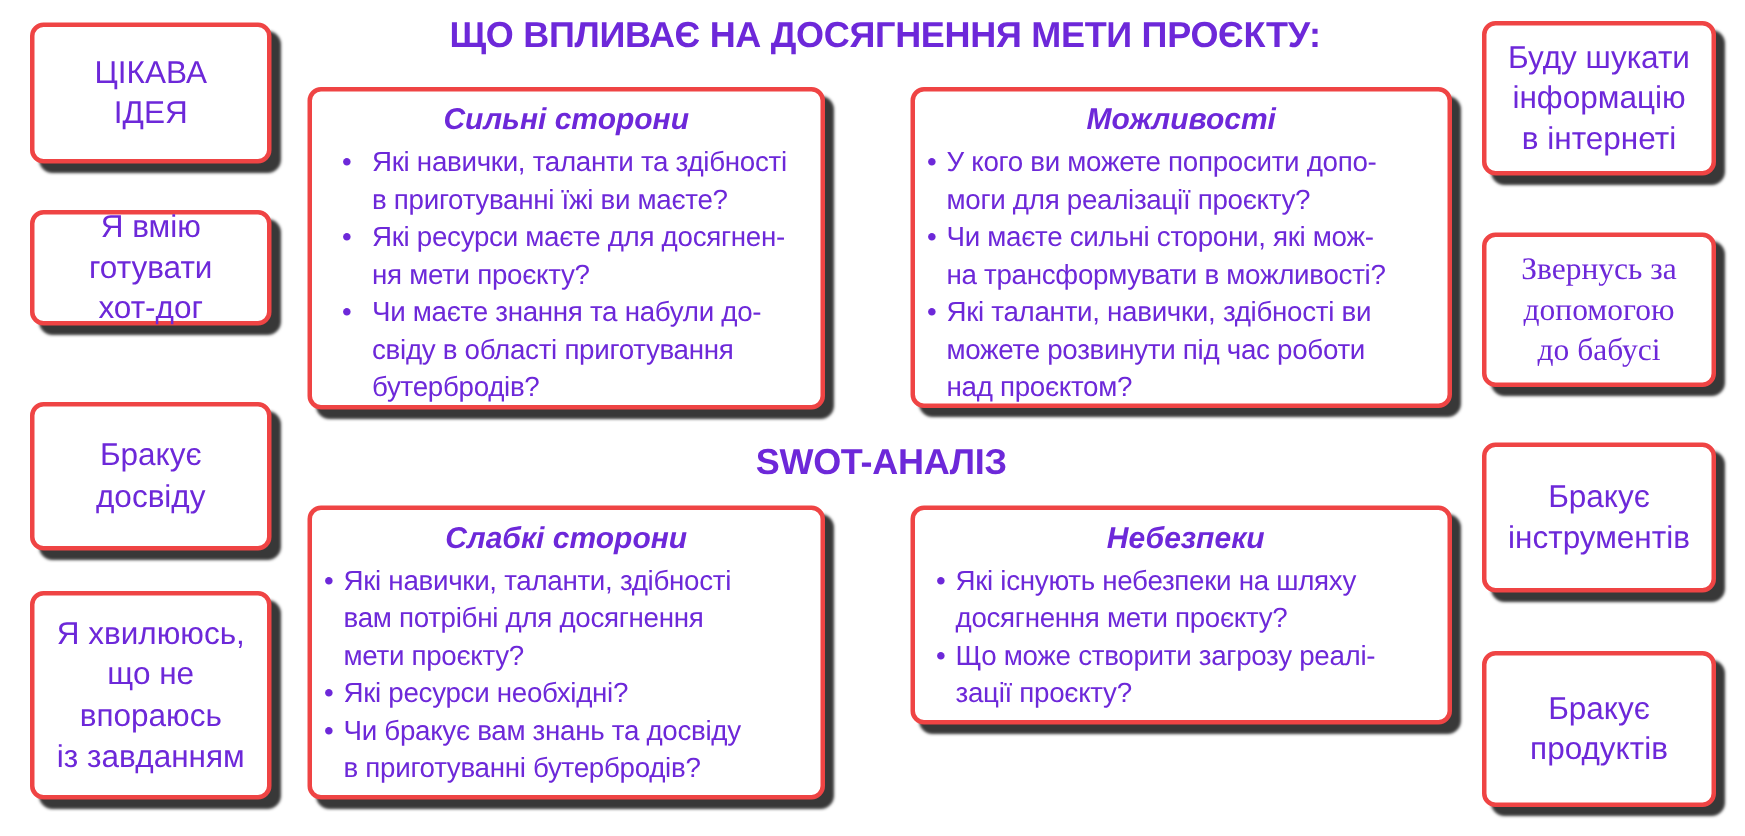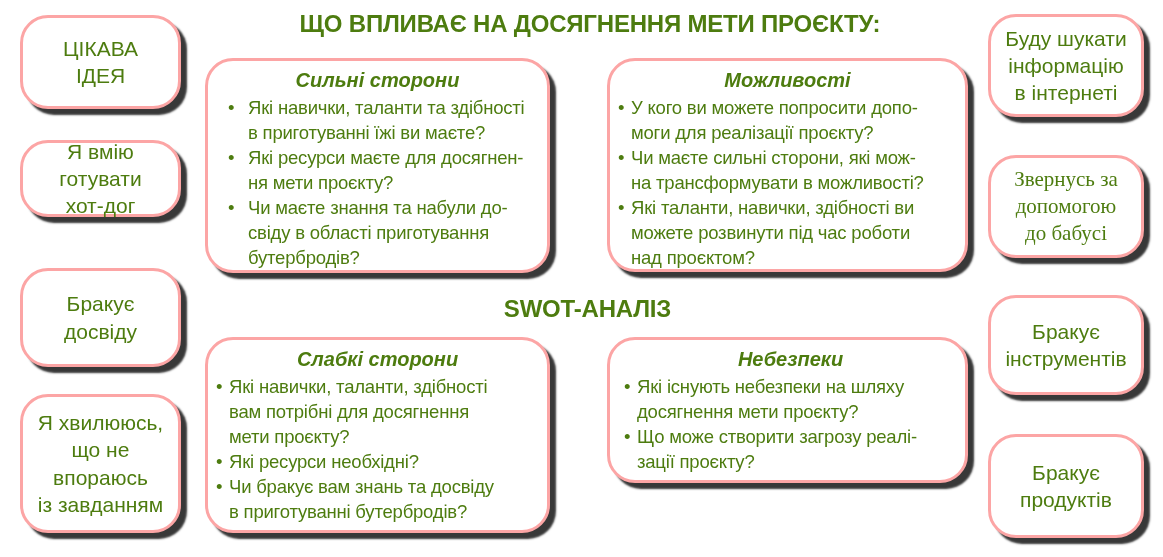--- a/index.html
+++ b/index.html
@@ -1,28 +1,28 @@
 <!DOCTYPE html>
 <html><head>
 <meta charset="utf-8">
 <style>
   html, body { margin:0; padding:0; background:#ffffff; }
   #canvas {
     position:relative;
     width:1163px; height:557px;
     background:#ffffff;
-    color:#4d7c0f;
+    color:#6d28d9;
     font-family:"Liberation Sans", sans-serif;
     overflow:hidden;
   }
   .box {
     position:absolute;
     background:#ffffff;
-    border:3px solid #fca5a5;
-    border-radius:28px;
+    border:3px solid #ef4444;
+    border-radius:9px;
     box-shadow:6px 6px 2px #383838;
     box-sizing:border-box;
   }
   
   .note {
     display:flex; align-items:center; justify-content:center;
     text-align:center;
     font-size:21px; line-height:1.3;
   }
   .note-text { white-space:pre-line; }

